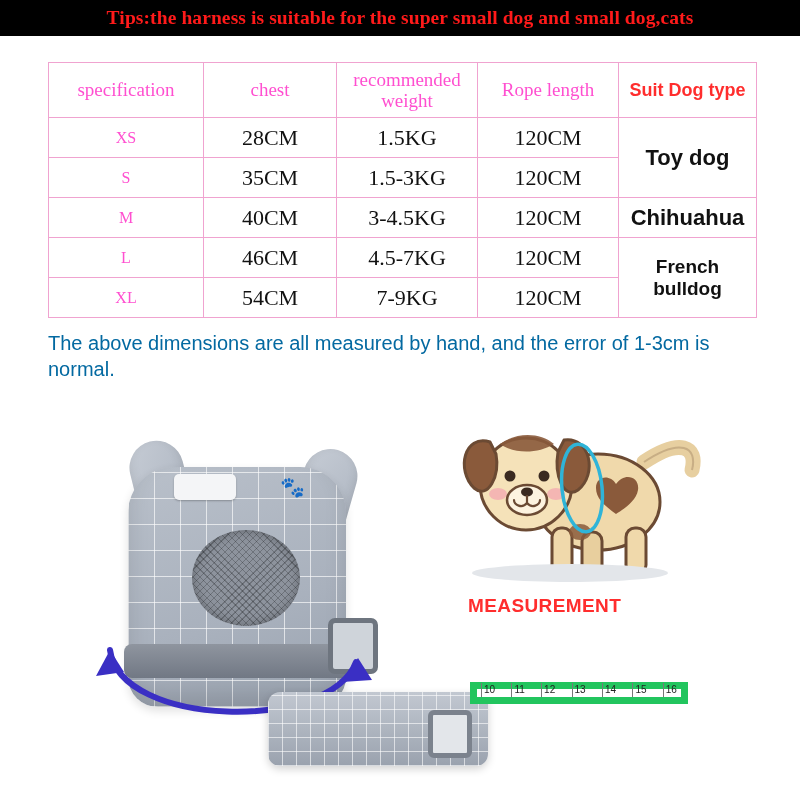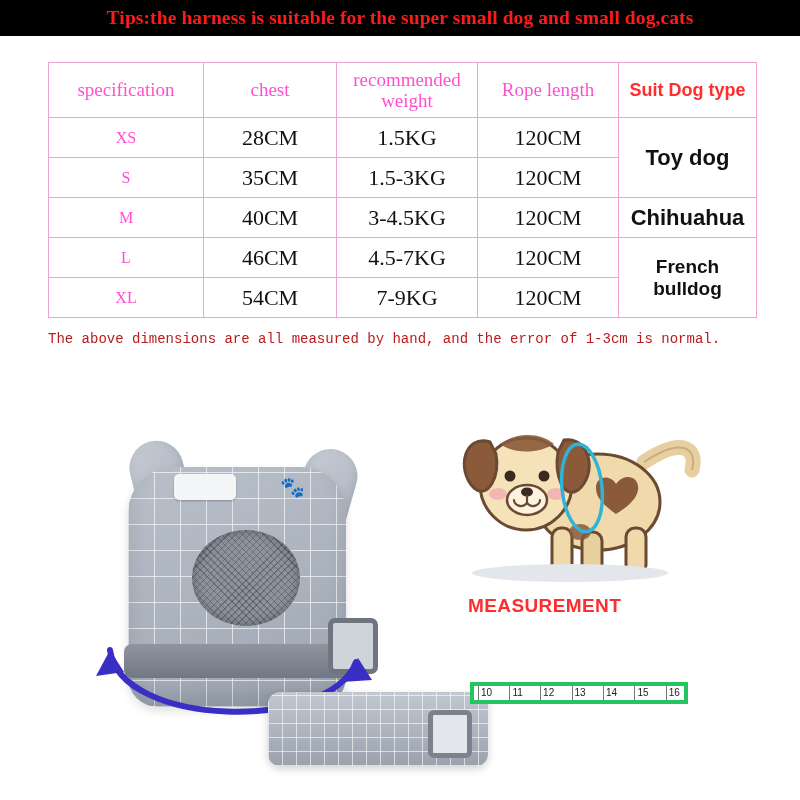--- a/index.html
+++ b/index.html
@@ -94,24 +94,24 @@
   .dogtype.small {
     font-size: 19px;
   }
 
   
   .note {
     position: absolute;
     left: 48px;
     top: 330px;
     width: 700px;
-    color: #b91c1c;
-    font-size: 14px;
+    color: #0369a1;
+    font-size: 20px;
     line-height: 1.32;
-    font-family: Liberation Mono, monospace;
+    font-family: Liberation Sans, sans-serif;
   }
 
   
   .photo-area {
     position: absolute;
     left: 0;
     top: 392px;
     width: 800px;
     height: 408px;
   }
@@ -244,21 +244,21 @@
     width: 320px;
     color: #333;
     font-family: "Liberation Sans", sans-serif;
     font-size: 11.5px;
     line-height: 1.5;
   }
   .ruler {
     position: absolute;
     left: 470px; top: 290px;
     width: 218px; height: 22px;
-    border: 4px solid #22c55e;
+    border: 7px solid #22c55e;
     background: #fff;
     display: flex;
     align-items: flex-end;
     justify-content: space-between;
     padding: 0 4px;
     box-sizing: border-box;
   }
   .ruler .tick {
     font-family: "Liberation Sans", sans-serif;
     font-size: 10px;

